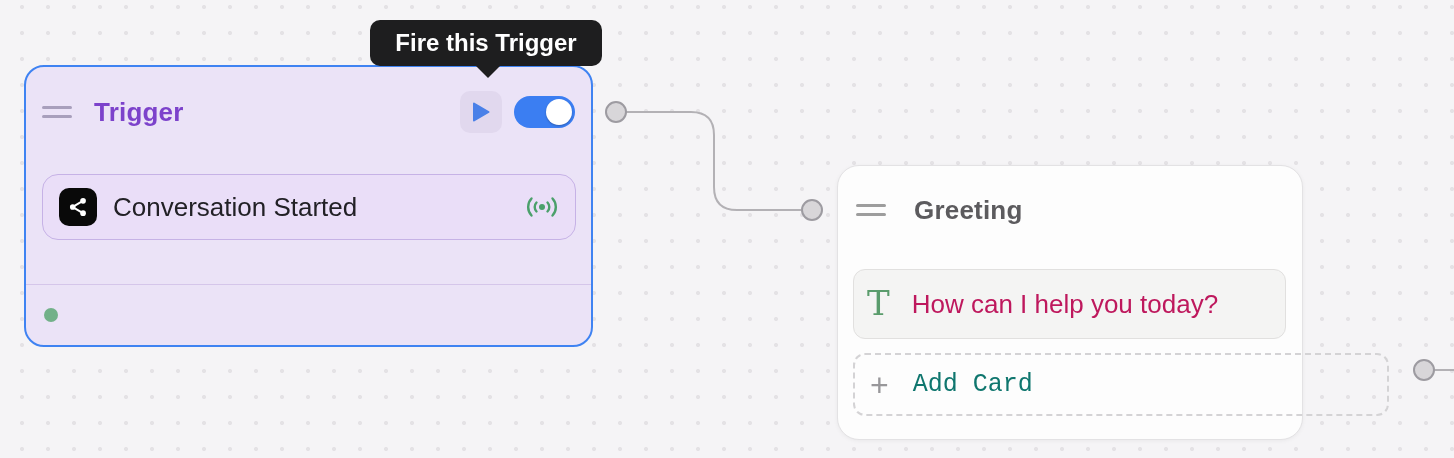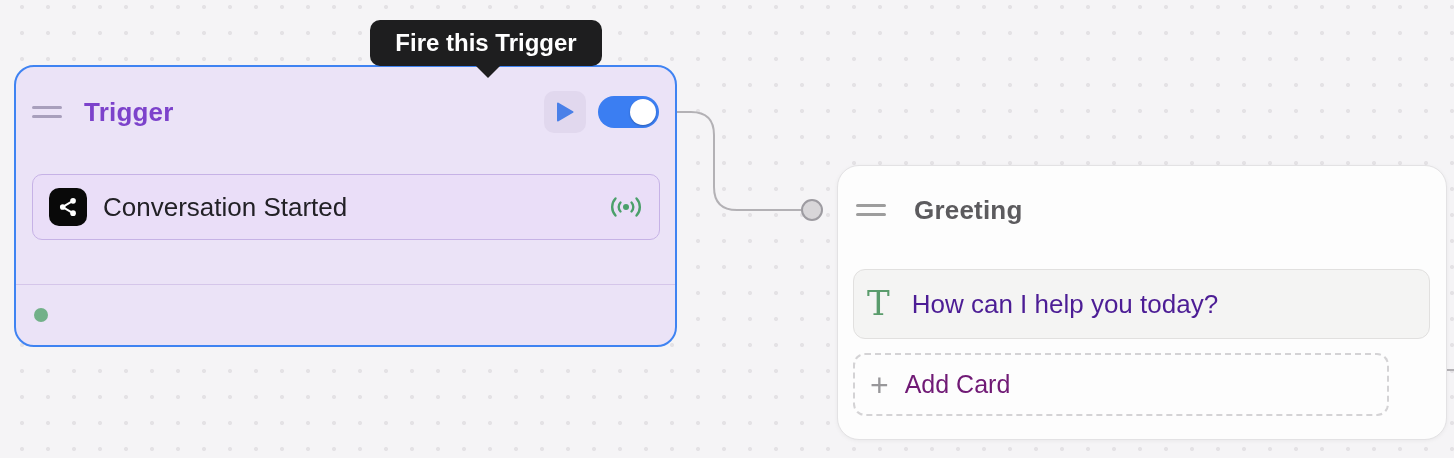--- a/index.html
+++ b/index.html
@@ -22,21 +22,21 @@
 
   
   .node { position:absolute; z-index:2; }
   .node-header { display:flex; align-items:center; }
   .drag-handle { display:flex; flex-direction:column; gap:6px; width:30px; cursor:grab; }
   .drag-handle span { display:block; height:3px; border-radius:2px; }
   .node-title { font-weight:bold; font-size:26px; letter-spacing:0.2px; }
 
   
   .trigger-node {
-    left:14px; top:65px; width:663px; height:282px;
+    left:24px; top:65px; width:569px; height:282px;
     background:#ebe3f7;
     border:2.5px solid #3f83f2;
     border-radius:20px;
   }
   .trigger-node .node-header { margin:24px 16px 0 16px; height:42px; }
   .trigger-node .drag-handle span { background:#a89fbc; }
   .trigger-title { color:#7c42cb; margin-left:22px; flex:1; }
   .play-btn {
     width:42px; height:42px; border:none; border-radius:10px;
     background:#e1d8ee; display:flex; align-items:center; justify-content:center;
@@ -45,21 +45,21 @@
   .toggle {
     width:61px; height:32px; border-radius:16px; background:#3b7ef2;
     position:relative; margin-left:12px; cursor:pointer; flex:0 0 auto;
   }
   .toggle .knob {
     position:absolute; top:3px; right:3px; width:26px; height:26px;
     border-radius:50%; background:#ffffff; box-shadow:0 1px 2px rgba(0,0,0,0.25);
   }
   .trigger-card {
     margin:41px 15px 0 16px; height:66px;
-    background:#eadef8; border:1.5px solid #c6b2e6; border-radius:10px;
+    background:#eadef8; border:1.5px solid #c6b2e6; border-radius:16px;
     display:flex; align-items:center; padding:0 16px; cursor:pointer;
   }
   .share-badge {
     width:38px; height:38px; border-radius:10px; background:#090909;
     display:flex; align-items:center; justify-content:center; flex:0 0 auto;
   }
   .trigger-card-label { margin-left:16px; flex:1; font-size:26px; color:#222126; }
   .node-footer {
     position:absolute; left:0; right:0; bottom:0; height:61px;
     border-top:1.5px solid #d5c6ea;
@@ -76,47 +76,47 @@
   }
   .tooltip-label { color:#ffffff; font-size:24px; font-weight:600; }
   .tooltip-arrow {
     position:absolute; left:104px; top:44px; width:0; height:0;
     border-left:14px solid transparent; border-right:14px solid transparent;
     border-top:14px solid #1e1e1f;
   }
 
   
   .greeting-node {
-    left:837px; top:165px; width:610px; height:275px;
+    left:837px; top:165px; width:466px; height:275px;
     background:#fdfdfd;
     border:1.5px solid #e3e2e4;
     border-radius:22px;
     box-shadow:0 1px 4px rgba(0,0,0,0.05);
   }
   .greeting-node .node-header { margin:24px 18px 0 18px; height:40px; }
   .greeting-node .drag-handle span { background:#9d9d9d; }
   .greeting-title { color:#5c5b5e; margin-left:28px; flex:1; }
   .text-card {
     margin:39px 16px 0 15px; height:70px;
     background:#f4f4f3; border:1.5px solid #e1e0df; border-radius:12px;
     display:flex; align-items:center; padding:0 13px; cursor:pointer;
   }
   .t-icon {
     font-family:"DejaVu Serif", serif; font-size:34px; line-height:1;
     color:#5a9c6c; flex:0 0 auto; transform:translateY(-1px);
   }
-  .text-card-label { margin-left:22px; font-size:26px; color:#4c1d95; }
+  .text-card-label { margin-left:22px; font-size:26px; color:#be185d; }
   .add-card {
     display:flex; align-items:center; margin:14px 16px 0 15px;
     width:536px; height:63px; background:transparent;
     border:2px dashed #d4d3d5; border-radius:12px;
     padding:0 15px; cursor:pointer; font-family:inherit;
   }
   .plus-glyph { font-size:32px; font-weight:300; color:#98979a; line-height:1; }
-  .add-card-label { margin-left:16px; font-size:25px; color:#701a75; }
+  .add-card-label { margin-left:24px; font-size:25px; color:#0f766e;font-family:Liberation Mono, monospace; }
 </style>
 </head>
 <body>
 
 <div class="canvas">
 
   <svg class="wires" viewBox="0 0 1454 458">
     <path class="wire" d="M 626 112 H 691 Q 714 112 714 135 V 187 Q 714 210 737 210 H 801"></path>
     <path class="wire" d="M 1434 370 H 1454"></path>
     <circle class="port" cx="616" cy="112" r="10"></circle>

